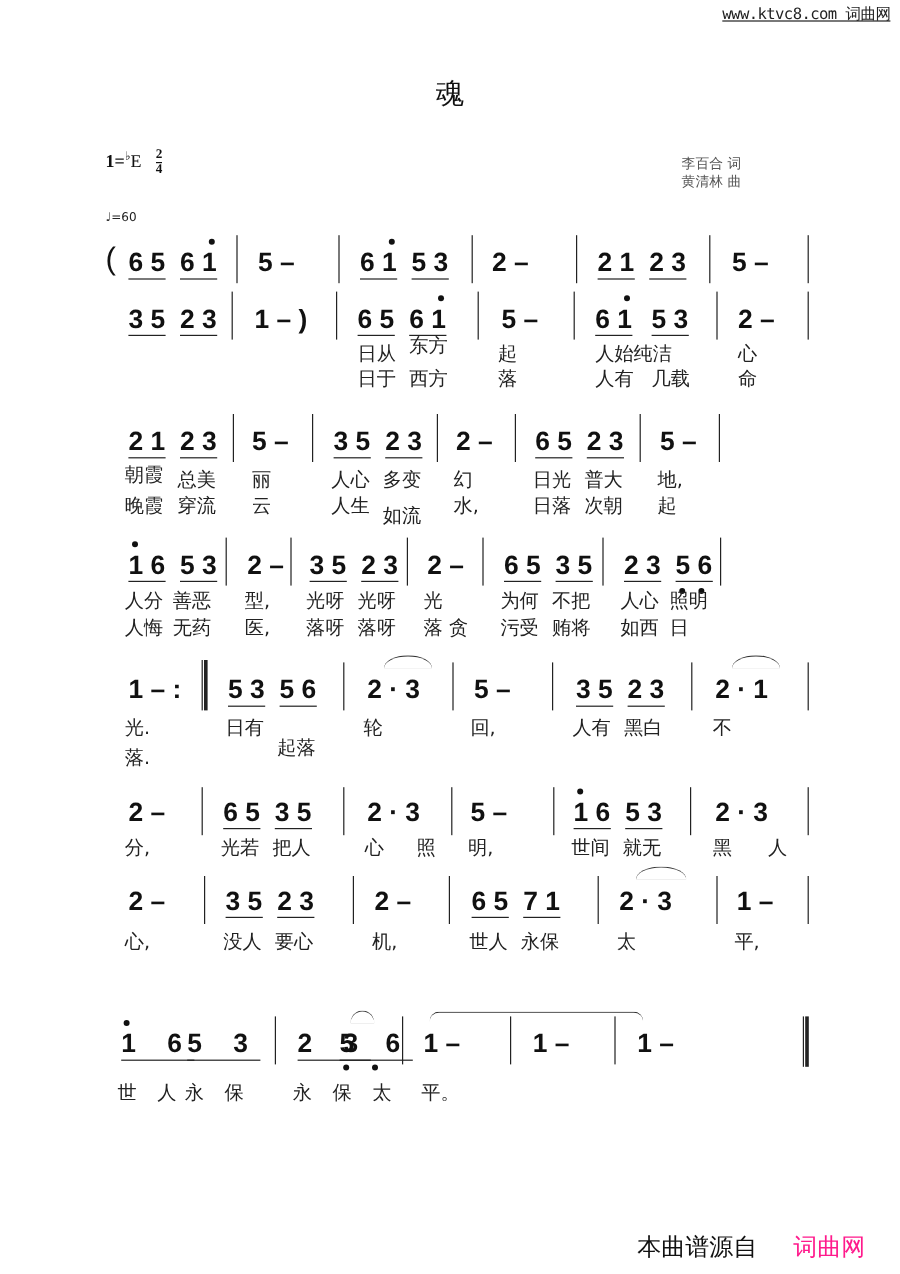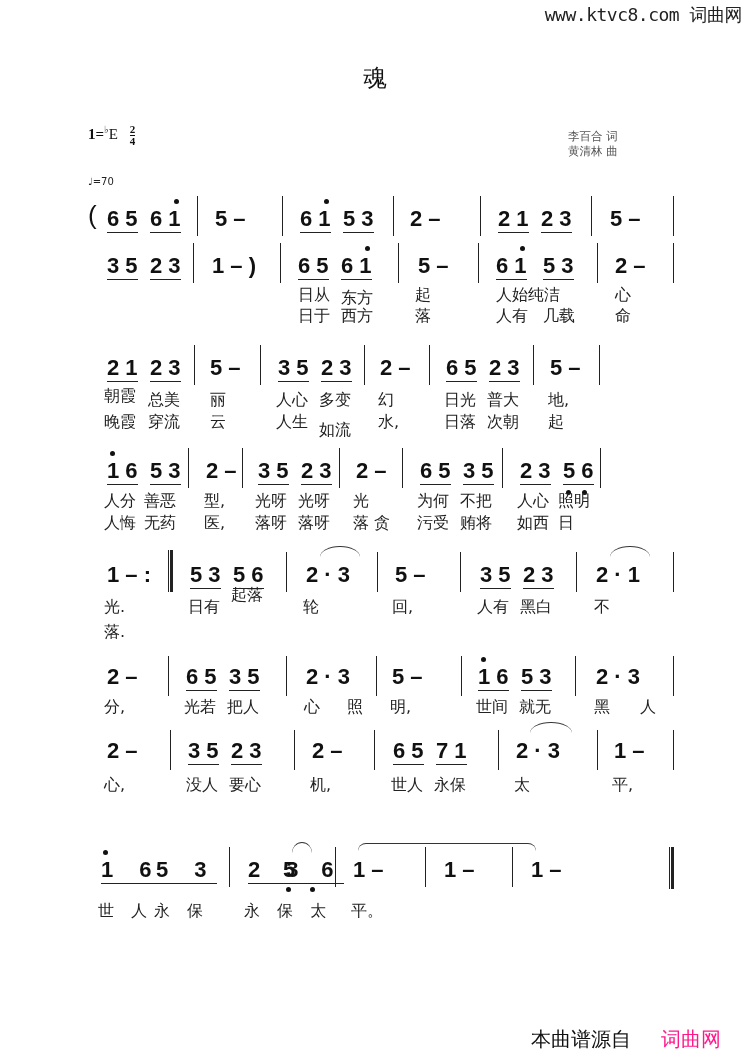--- a/index.html
+++ b/index.html
@@ -1,19 +1,19 @@
 <!DOCTYPE html>
 <html><head>
   <meta charset="utf-8">
   <style>
     html, body { margin: 0; padding: 0; background: #ffffff; }
     body { width: 750px; height: 1062px; position: relative; overflow: hidden;
            font-family: "DejaVu Sans", sans-serif; color: #111; }
     .abs { position: absolute; }
-    .watermark { right: 8px; top: 3px; font-family: "DejaVu Sans Mono", monospace; font-size: 18px; color: #222; letter-spacing: -0.5px; }
+    .watermark { right: 8px; top: 3px; font-family: "DejaVu Sans Mono", monospace; font-size: 13px; color: #222; letter-spacing: -0.5px; text-decoration: underline; }
     .title { left: 0; width: 750px; top: 62px; text-align: center; font-size: 24px; color: #111; }
     .key { left: 88px; top: 124px; font-family: "Liberation Serif", serif; font-size: 15px; font-weight: bold; }
     .key .flat { font-size: 10px; vertical-align: top; font-weight: normal; }
     .key .E { font-weight: normal; }
     .timesig { display: inline-block; vertical-align: middle; text-align: center; font-size: 11px; line-height: 11px; margin-left: 8px; font-weight: bold; }
     .credits { left: 568px; top: 129px; font-size: 11.5px; line-height: 15px; color: #555; }
     .tempo { left: 88px; top: 176px; font-size: 10px; color: #222; }
     .system { position: absolute; left: 0; width: 750px; }
     .bar { position: absolute; width: 1px; background: #222; }
     .dbar { position: absolute; width: 5px; border-left: 1px solid #222; border-right: 3px solid #222; box-sizing: border-box; }
@@ -36,21 +36,21 @@
   <span class="timesig">
     <span style="display:block;border-bottom:1px solid #111">2</span>
     <span style="display:block">4</span>
   </span>
 </div>
 
 <div class="abs credits">
   <div>李百合 词</div>
   <div>黄清林 曲</div>
 </div>
-<div class="abs tempo">♩=70</div>
+<div class="abs tempo">♩=60</div>
 
 <div class="system" style="top:196px">
   <span class="n" style="left:88px;top:8px;font-weight:normal;font-size:26px">(</span>
   <span class="n ul" style="left:107px;top:12px">6 5</span>
   <span class="n ul" style="left:150px;top:12px">6 1</span>
   <span class="dot-up" style="left:174px;top:3px"></span>
   <div class="bar" style="left:197px;top:0;height:40px"></div>
   <span class="n" style="left:215px;top:12px">5  –</span>
   <div class="bar" style="left:282px;top:0;height:40px"></div>
   <span class="n ul" style="left:300px;top:12px">6 1</span>
@@ -78,21 +78,21 @@
   <div class="bar" style="left:398px;top:0;height:40px"></div>
   <span class="n" style="left:418px;top:12px">5  –</span>
   <div class="bar" style="left:478px;top:0;height:40px"></div>
   <span class="n ul" style="left:496px;top:12px">6 1</span>
   <span class="dot-up" style="left:520px;top:3px"></span>
   <span class="n ul" style="left:543px;top:12px">5 3</span>
   <div class="bar" style="left:597px;top:0;height:40px"></div>
   <span class="n" style="left:615px;top:12px">2  –</span>
   <div class="bar" style="left:673px;top:0;height:40px"></div>
   <span class="ly" style="left:298px;top:43px">日从</span>
-  <span class="ly" style="left:341px;top:46px">东方</span>
+  <span class="ly" style="left:341px;top:36px">东方</span>
   <span class="ly" style="left:415px;top:43px">起</span>
   <span class="ly" style="left:496px;top:43px">人始</span>
   <span class="ly" style="left:528px;top:43px">纯洁</span>
   <span class="ly" style="left:615px;top:43px">心</span>
   <span class="ly" style="left:298px;top:64px">日于</span>
   <span class="ly" style="left:341px;top:64px">西方</span>
   <span class="ly" style="left:415px;top:64px">落</span>
   <span class="ly" style="left:496px;top:64px">人有</span>
   <span class="ly" style="left:543px;top:64px">几载</span>
   <span class="ly" style="left:615px;top:64px">命</span>
@@ -188,21 +188,21 @@
   <span class="n" style="left:395px;top:14px">5  –</span>
   <div class="bar" style="left:460px;top:2px;height:40px"></div>
   <span class="n ul" style="left:480px;top:14px">3 5</span>
   <span class="n ul" style="left:523px;top:14px">2 3</span>
   <div class="bar" style="left:576px;top:2px;height:40px"></div>
   <div class="slur" style="left:610px;top:-4px;width:40px"></div>
   <span class="n" style="left:596px;top:14px">2 · 1</span>
   <div class="bar" style="left:673px;top:2px;height:40px"></div>
   <span class="ly" style="left:104px;top:48px">光.</span>
   <span class="ly" style="left:188px;top:48px">日有</span>
-  <span class="ly" style="left:231px;top:36px">起落</span>
+  <span class="ly" style="left:231px;top:64px">起落</span>
   <span class="ly" style="left:303px;top:48px">轮</span>
   <span class="ly" style="left:392px;top:48px">回,</span>
   <span class="ly" style="left:477px;top:48px">人有</span>
   <span class="ly" style="left:520px;top:48px">黑白</span>
   <span class="ly" style="left:594px;top:48px">不</span>
   <span class="ly" style="left:104px;top:73px">落.</span>
 </div>
 
 <div class="system" style="top:656px">
   <span class="n" style="left:107px;top:10px">2  –</span>

